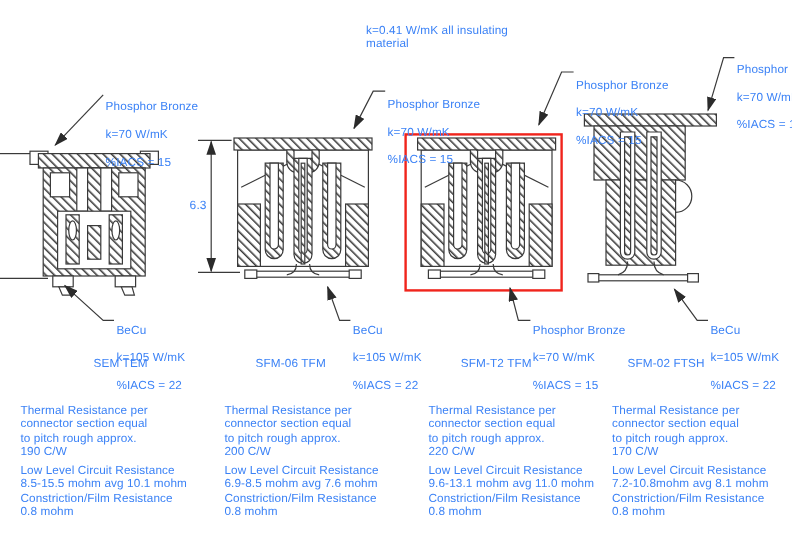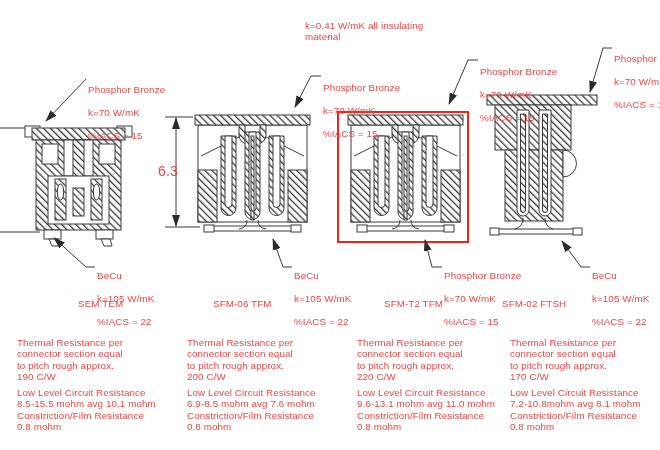--- a/index.html
+++ b/index.html
@@ -1,23 +1,23 @@
 <!DOCTYPE html>
 <html><head>
 <meta charset="utf-8">
 <style>
   *{box-sizing:border-box}
   html,body{margin:0;padding:0;background:#fff}
   .canvas{
     position:relative;width:660px;height:450px;background:#ffffff;overflow:hidden;
-    font-family:"Liberation Sans",sans-serif;color:#ef4444;
+    font-family:"Liberation Sans",sans-serif;color:#3b82f6;
   }
   .txt{position:absolute;font-size:9.8px;line-height:11.4px;letter-spacing:.1px;white-space:pre-line}
   .callout div{white-space:nowrap}
-  .dim{font-size:14px}
+  .dim{font-size:10px}
   svg.linework{position:absolute;left:0;top:0;display:block}
 </style>
 </head>
 <body>
 
 <div class="canvas">
 
   <svg class="linework" width="660" height="450" viewBox="0 0 660 450">
     <defs>
       <pattern id="hat" width="5" height="5" patternUnits="userSpaceOnUse" patternTransform="rotate(-45)">
@@ -171,21 +171,21 @@
   </div>
   <div class="txt callout" style="left:592px;top:259px">
     <div>BeCu</div>
     <div>k=105 W/mK</div>
     <div>%IACS = 22</div>
   </div>
 
   <div class="txt" style="left:78px;top:298px">SEM TEM</div>
   <div class="txt" style="left:213px;top:298px">SFM-06 TFM</div>
   <div class="txt" style="left:384px;top:298px">SFM-T2 TFM</div>
-  <div class="txt" style="left:502px;top:298px">SFM-02 FTSH</div>
+  <div class="txt" style="left:523px;top:298px">SFM-02 FTSH</div>
 
   <div class="txt" style="left:17px;top:337px">Thermal Resistance per
 connector section equal
 to pitch rough approx.
 190 C/W</div>
   <div class="txt" style="left:187px;top:337px">Thermal Resistance per
 connector section equal
 to pitch rough approx.
 200 C/W</div>
   <div class="txt" style="left:357px;top:337px">Thermal Resistance per

